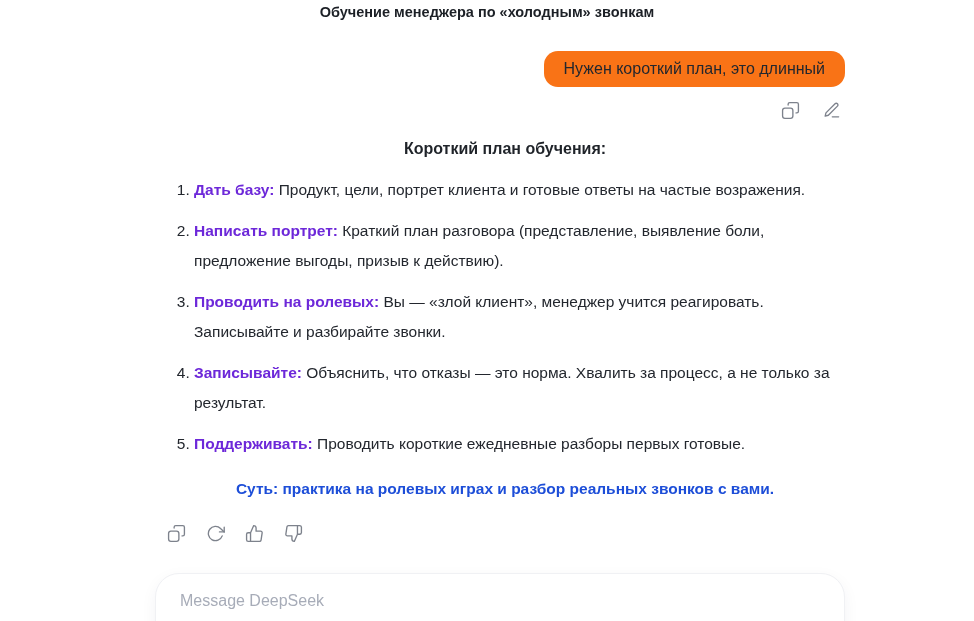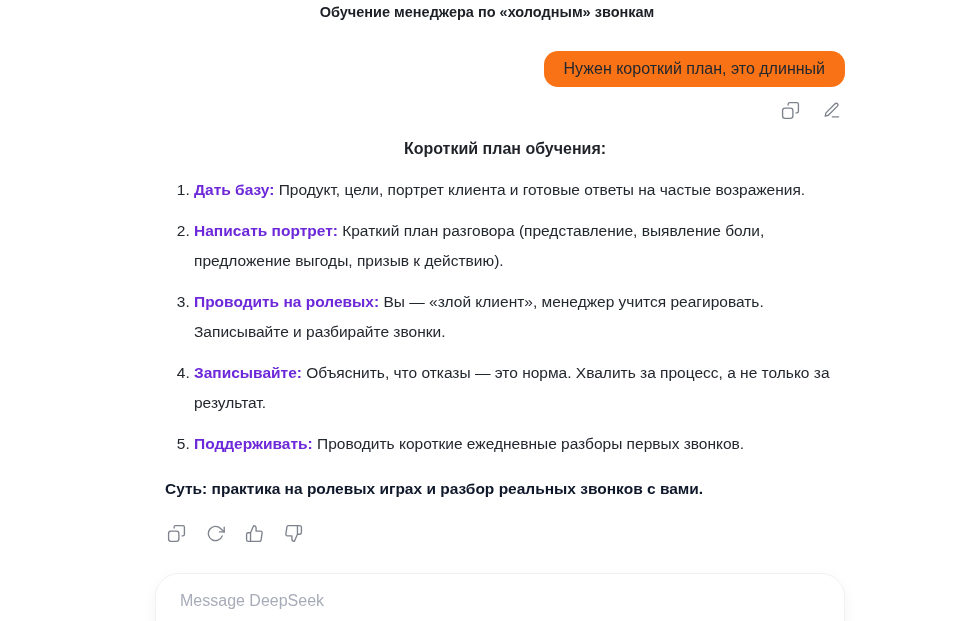--- a/index.html
+++ b/index.html
@@ -51,21 +51,21 @@
     justify-content: center;
   }
   .icon-btn svg { width: 19px; height: 19px; stroke: currentColor; fill: none; stroke-width: 1.7; stroke-linecap: round; stroke-linejoin: round; }
   .flip { transform: scaleX(-1); }
   
   .assistant { margin-top: 20px; padding-left: 10px; font-size: 15.5px; }
   .assistant-heading { font-weight: 700; font-size: 16px; text-align: center; }
   .assistant ol { margin: 17px 0 0 0; padding-left: 29px; }
   .assistant li { margin-bottom: 12px; line-height: 1.9; color: #23272e; }
   .assistant li b { color: #6d28d9; }
-  .assistant-summary { font-weight: 700; margin-top: 21px; font-size: 15.5px; color: #0f172a; }
+  .assistant-summary { font-weight: 700; margin-top: 21px; font-size: 15.5px; color: #1d4ed8; text-align: center; }
   .assistant-actions {
     display: flex;
     gap: 20px;
     margin-top: 26px;
     padding-left: 2px;
   }
   
   .composer {
     margin-top: 30px;
     width: 690px;
@@ -114,21 +114,21 @@
     </span>
   </div>
 
   <div class="assistant">
     <div class="assistant-heading">Короткий план обучения:</div>
     <ol>
       <li><b>Дать базу:</b><span> Продукт, цели, портрет клиента и готовые ответы на частые возражения.</span></li>
       <li><b>Написать портрет:</b><span> Краткий план разговора (представление, выявление боли, предложение выгоды, призыв к действию).</span></li>
       <li><b>Проводить на ролевых:</b><span> Вы — «злой клиент», менеджер учится реагировать. Записывайте и разбирайте звонки.</span></li>
       <li><b>Записывайте:</b><span> Объяснить, что отказы — это норма. Хвалить за процесс, а не только за результат.</span></li>
-      <li><b>Поддерживать:</b><span> Проводить короткие ежедневные разборы первых звонков.</span></li>
+      <li><b>Поддерживать:</b><span> Проводить короткие ежедневные разборы первых готовые.</span></li>
     </ol>
     <div class="assistant-summary">Суть: практика на ролевых играх и разбор реальных звонков с вами.</div>
 
     <div class="assistant-actions">
       <span class="icon-btn flip">
         <svg viewBox="0 0 24 24">
             <rect x="9" y="9" width="13" height="13" rx="3"></rect>
             <path d="M5 15H4a2 2 0 0 1-2-2V4a2 2 0 0 1 2-2h9a2 2 0 0 1 2 2v1"></path>
           </svg>
       </span>

